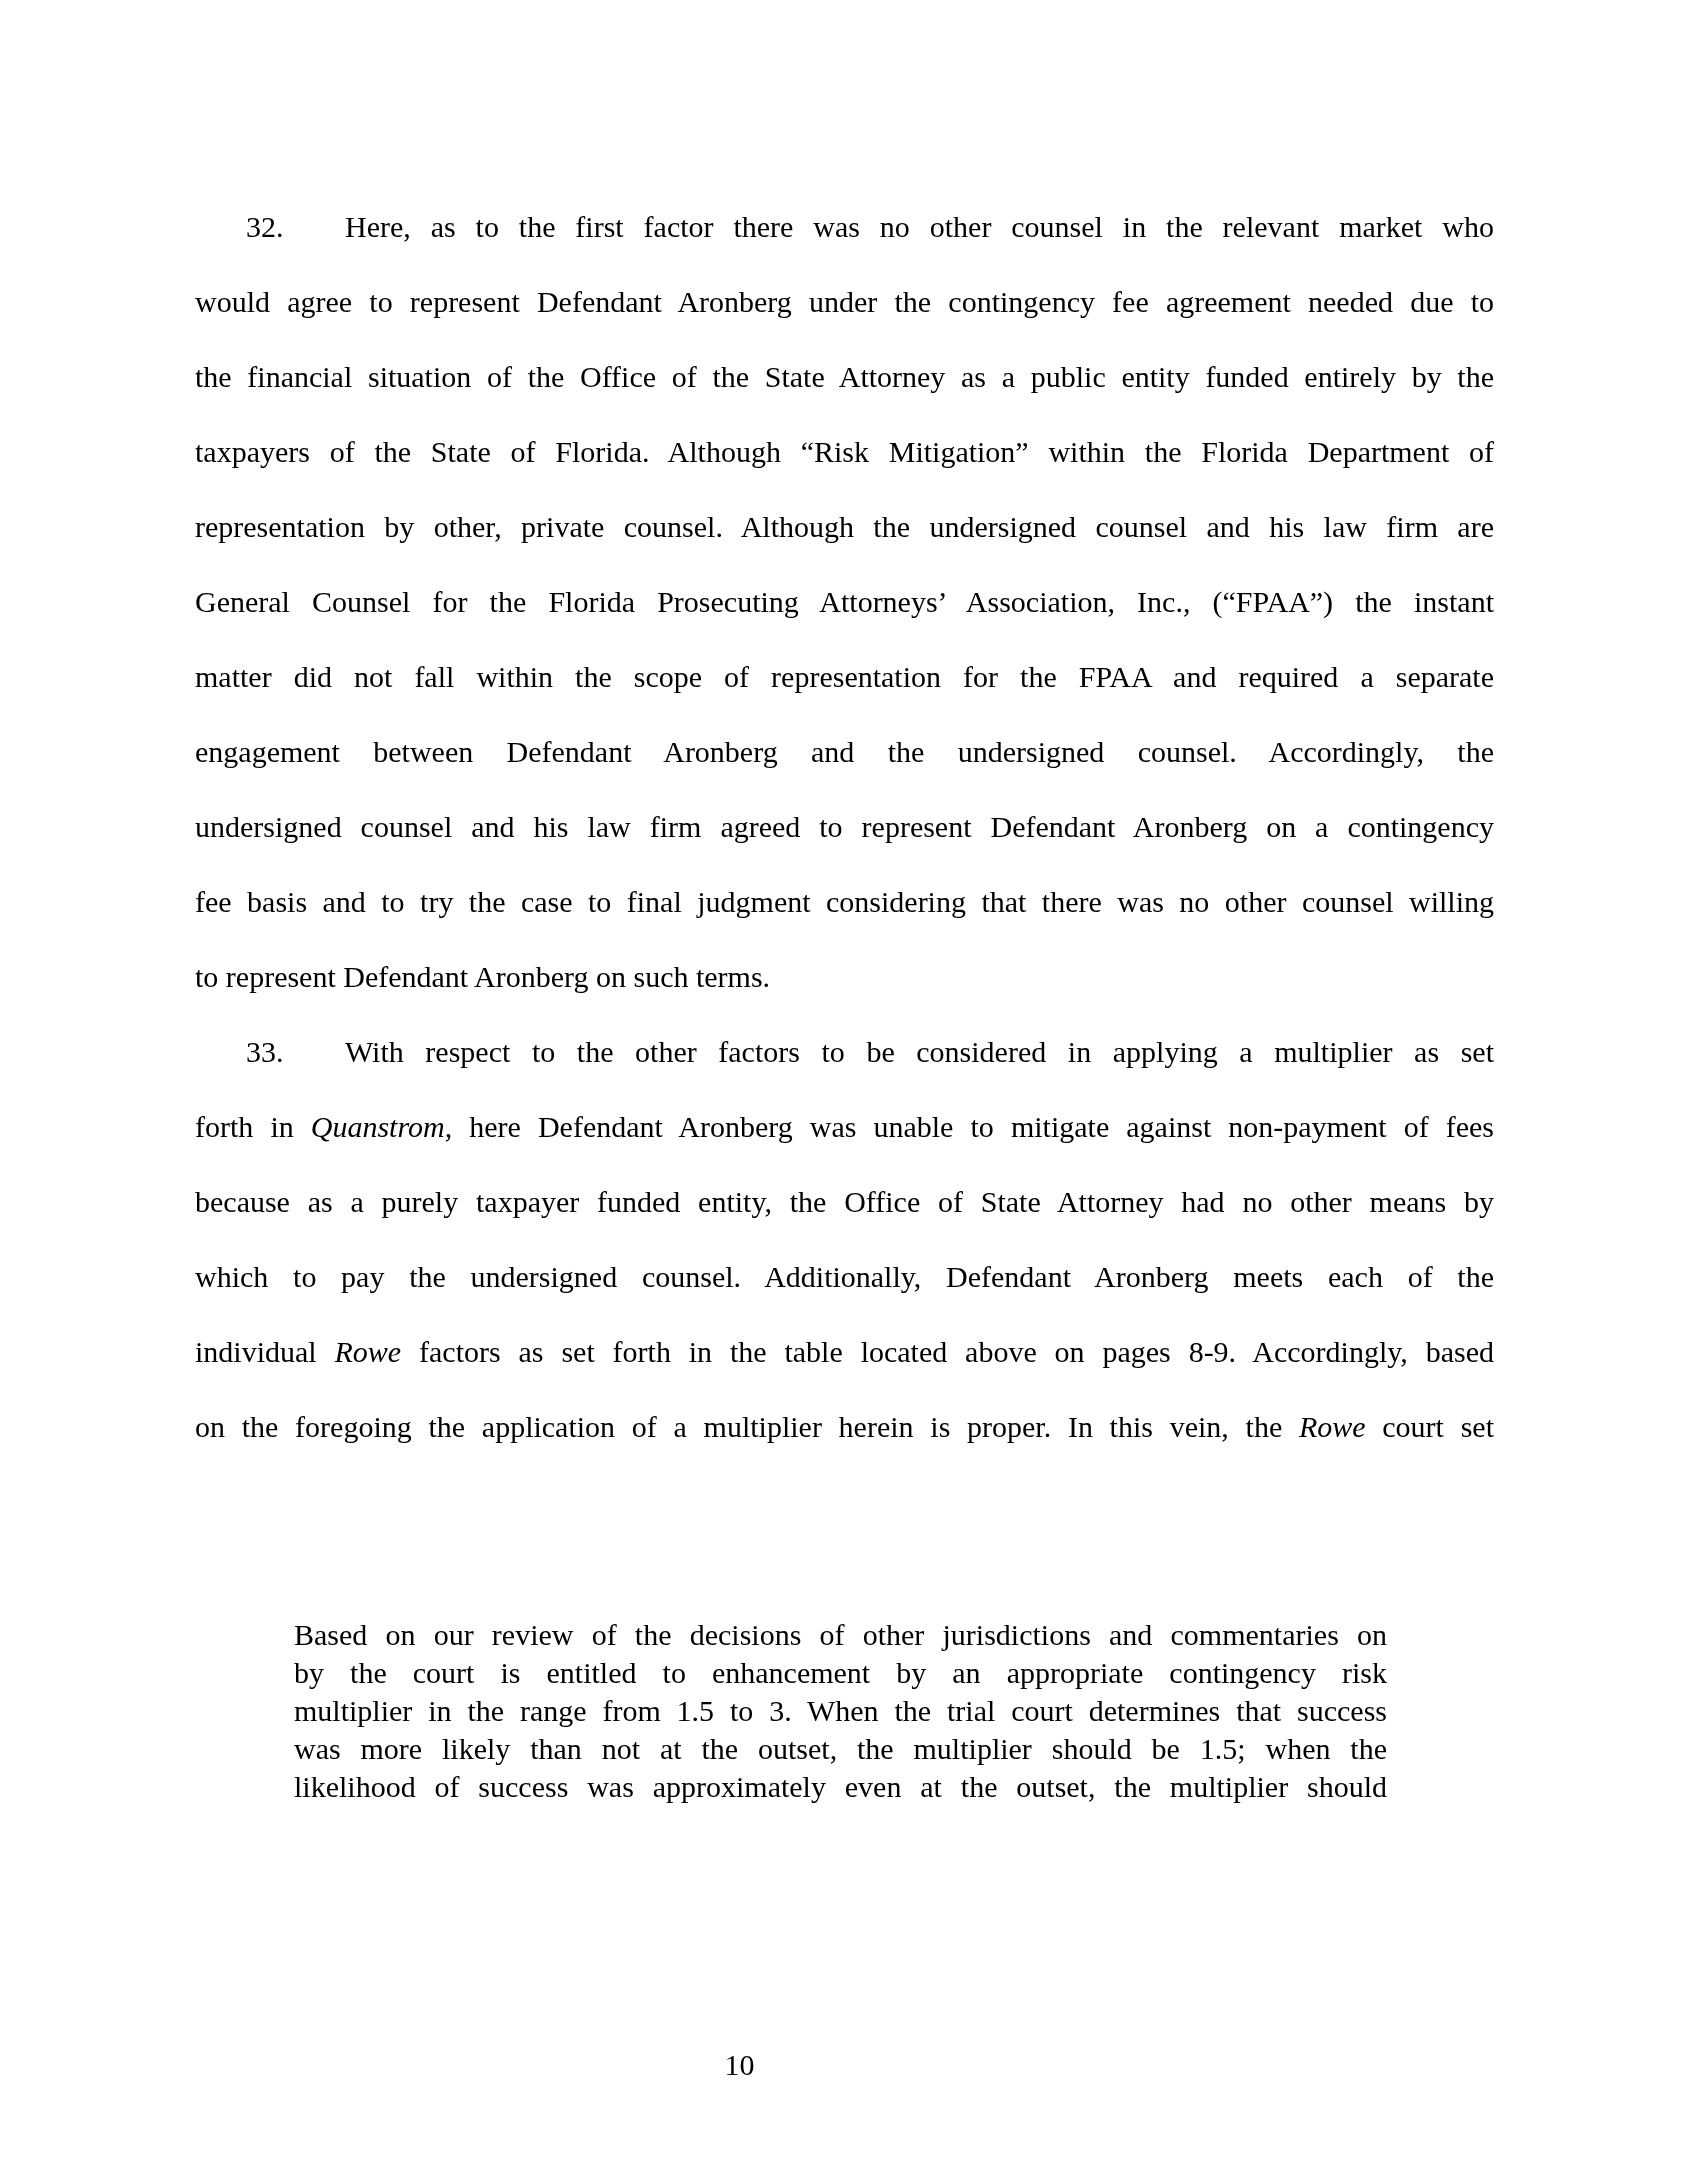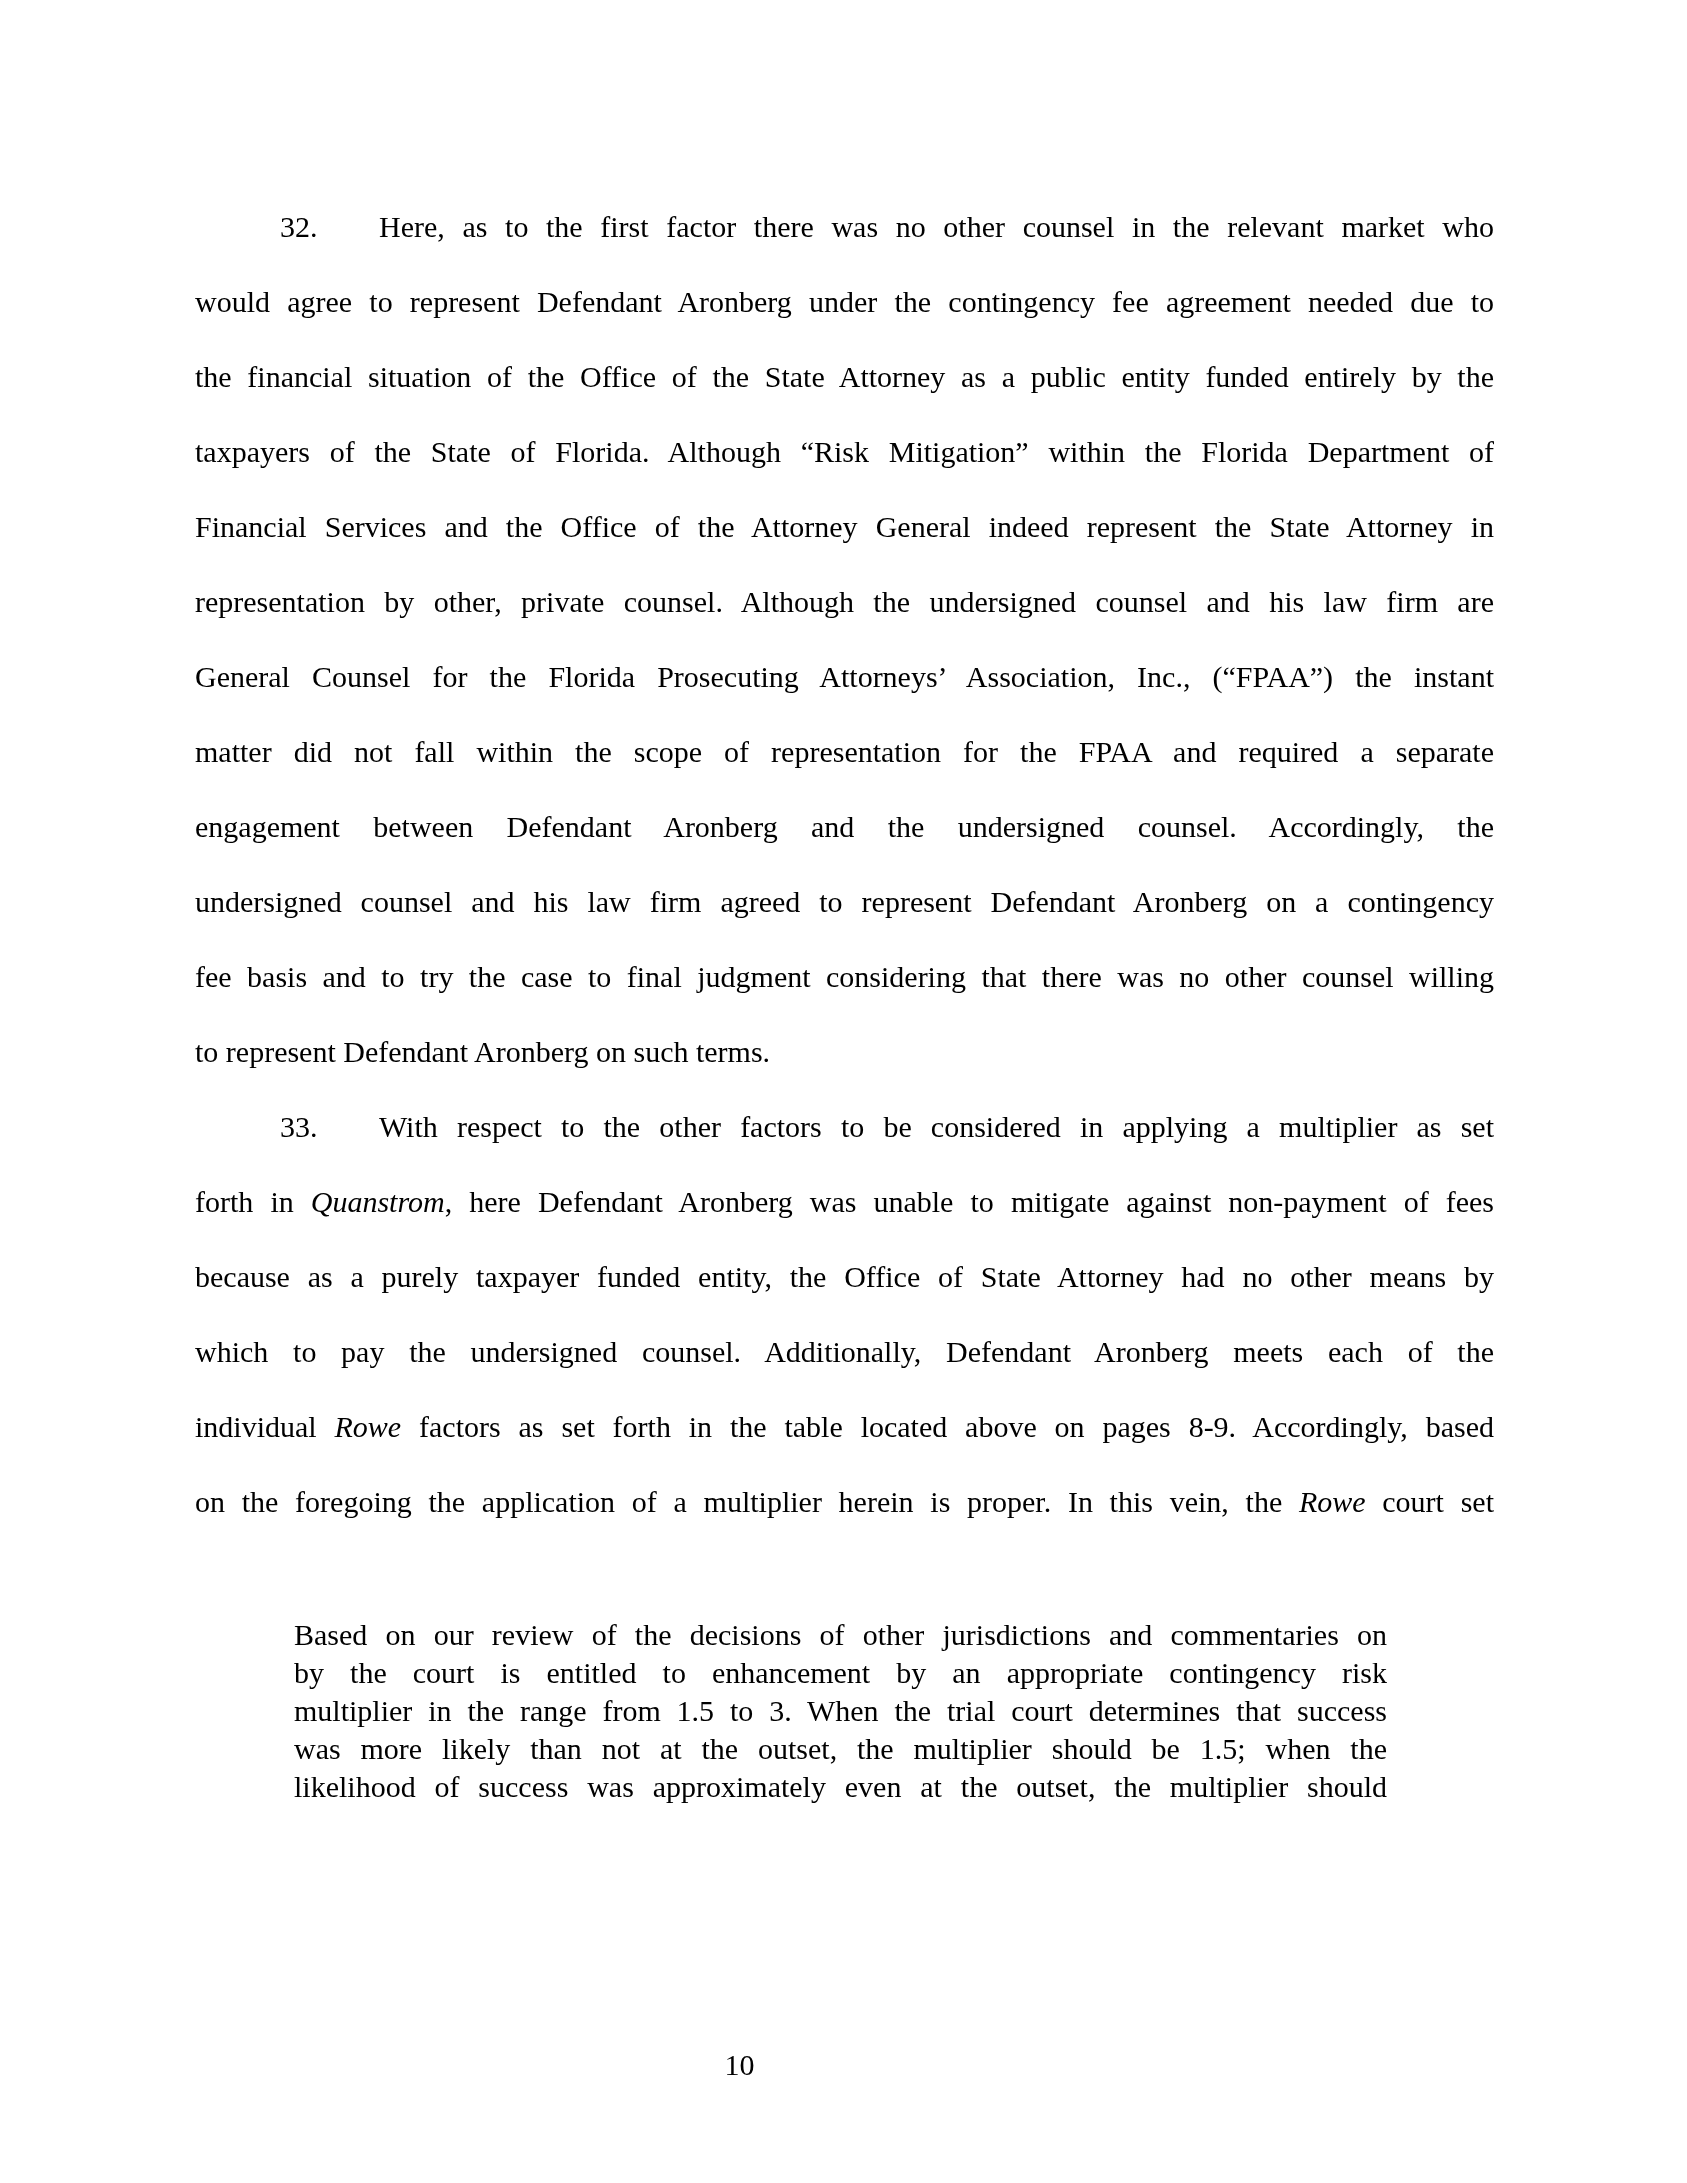--- a/index.html
+++ b/index.html
@@ -42,21 +42,21 @@
     line-height: 38px;
     text-align: justify;
     text-align-last: justify;
     white-space: nowrap;
   }
   .line.no-just {
     text-align-last: left;
   }
   .pnum {
     display: inline-block;
-    margin-left: 85px;
+    margin-left: 51px;
     width: 99px;
     text-align: left;
   }
   .it {
     font-style: italic;
   }
   .page-num {
     position: absolute;
     left: 0;
     top: 2048px;
@@ -69,21 +69,20 @@
 </style>
 </head>
 <body>
 
 <div class="page">
   <div class="body-text">
       <div class="line"><span class="pnum">32.</span><span>Here, as to the first factor there was no other counsel in the relevant market who</span></div>
       <div class="line"><span>would agree to represent Defendant Aronberg under the contingency fee agreement needed due to</span></div>
       <div class="line"><span>the financial situation of the Office of the State Attorney as a public entity funded entirely by the</span></div>
       <div class="line"><span>taxpayers of the State of Florida.  Although “Risk Mitigation” within the Florida Department of</span></div>
-      <div class="line"><span>Financial Services and the Office of the Attorney General indeed represent the State Attorney in</span></div>
       <div class="line"><span>representation by other, private counsel.  Although the undersigned counsel and his law firm are</span></div>
       <div class="line"><span>General Counsel for the Florida Prosecuting Attorneys’ Association, Inc., (“FPAA”) the instant</span></div>
       <div class="line"><span>matter did not fall within the scope of representation for the FPAA and required a separate</span></div>
       <div class="line"><span>engagement between Defendant Aronberg and the undersigned counsel.  Accordingly, the</span></div>
       <div class="line"><span>undersigned counsel and his law firm agreed to represent Defendant Aronberg on a contingency</span></div>
       <div class="line"><span>fee basis and to try the case to final judgment considering that there was no other counsel willing</span></div>
       <div class="line no-just"><span>to represent Defendant Aronberg on such terms.</span></div>
       <div class="line"><span class="pnum">33.</span><span>With respect to the other factors to be considered in applying a multiplier as set</span></div>
       <div class="line"><span>forth in </span><span class="it">Quanstrom</span><span>, here Defendant Aronberg was unable to mitigate against non-payment of fees</span></div>
       <div class="line"><span>because as a purely taxpayer funded entity, the Office of State Attorney had no other means by</span></div>

